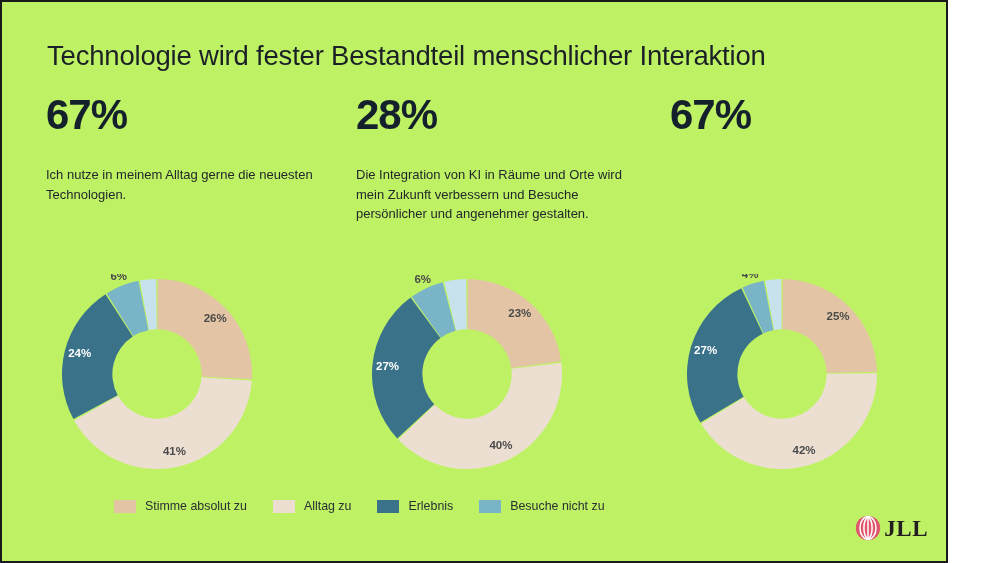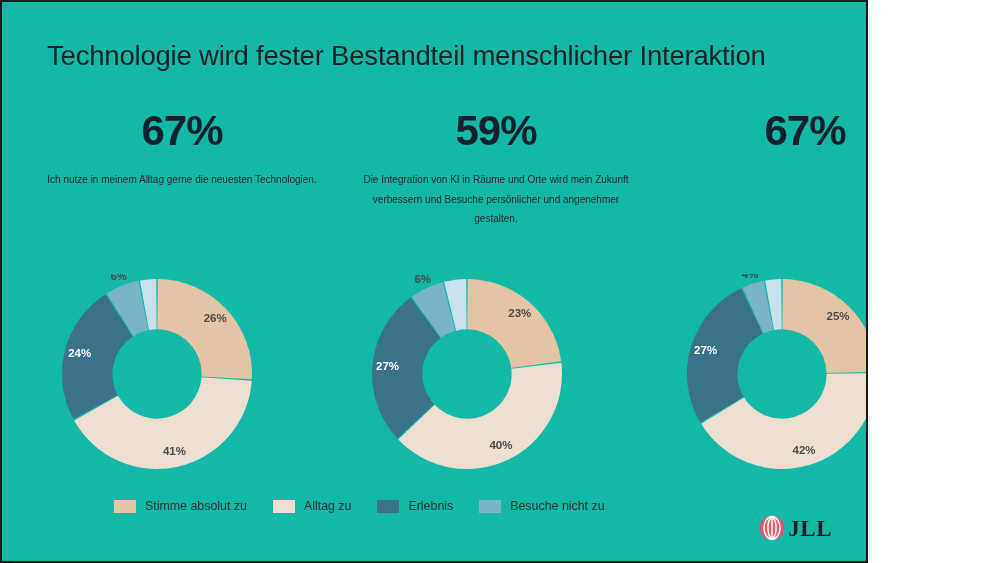--- a/index.html
+++ b/index.html
@@ -5,60 +5,59 @@
   html, body {
     margin: 0;
     padding: 0;
     background: #ffffff;
   }
   body {
     font-family: "Liberation Sans", sans-serif;
   }
   #canvas {
     position: relative;
-    width: 868px;
+    width: 948px;
     height: 563px;
-    background: #14b8a6;
+    background: #bef264;
     border: 2px solid #1a1a1a;
     box-sizing: border-box;
     overflow: hidden;
   }
 
   
   #title {
     position: absolute;
     left: 45px;
     top: 38px;
     font-size: 27.5px;
     font-weight: 400;
     color: #1b2026;
     letter-spacing: -0.2px;
     white-space: nowrap;
   }
 
   
   .stat-col {
     position: absolute;
-    top: 104px;
-    text-align: center;
+    top: 88px;
   }
   .stat-col.c0 { left: 44px;  width: 272px; }
   .stat-col.c1 { left: 354px; width: 280px; }
   .stat-col.c2 { left: 668px; width: 270px; }
 
   .stat-value {
     font-size: 42px;
     font-weight: 700;
     color: #14202b;
     line-height: 50px;
     letter-spacing: -1px;
   }
   .stat-desc {
-    margin-top: 14px;
-    font-size: 10px;
+    margin-top: 25px;
+    font-size: 13px;
     font-weight: 400;
     color: #23272b;
     line-height: 19.5px;
   }
 
   
   .donut-wrap {
     position: absolute;
     top: 272px;
     width: 200px;
@@ -100,21 +99,21 @@
     flex: 0 0 auto;
   }
   .legend-label {
     font-size: 12.4px;
     color: #2a2f33;
   }
 
   
   #logo {
     position: absolute;
-    right: 34px;
+    right: 18px;
     top: 513px;
     display: flex;
     align-items: center;
   }
   #logo-mark { display: block; }
   #logo-text {
     font-family: "Liberation Serif", serif;
     font-size: 23px;
     font-weight: 700;
     color: #231f20;
@@ -129,21 +128,21 @@
 <div id="canvas">
 
   <div id="title">Technologie wird fester Bestandteil menschlicher Interaktion</div>
 
   <div class="stat-col c0">
     <div class="stat-value">67%</div>
     <div class="stat-desc">Ich nutze in meinem Alltag gerne die neuesten Technologien.</div>
   </div>
 
   <div class="stat-col c1">
-    <div class="stat-value">59%</div>
+    <div class="stat-value">28%</div>
     <div class="stat-desc">Die Integration von KI in Räume und Orte wird mein Zukunft verbessern und Besuche persönlicher und angenehmer gestalten.</div>
   </div>
 
   <div class="stat-col c2">
     <div class="stat-value">67%</div>
   </div>
 
   <div class="donut-wrap c0">
     <svg class="donut-svg" viewBox="0 0 200 200">
         <path d="M 100.74612058442757 5.00293002374498 A 95 95 0 0 1 194.85646425780112 105.22026709168236 L 144.58253820116653 102.45352553309071 A 44.65 44.65 0 0 0 100.35067667468095 55.35137711116014 Z" fill="#e3c5a5"></path>

